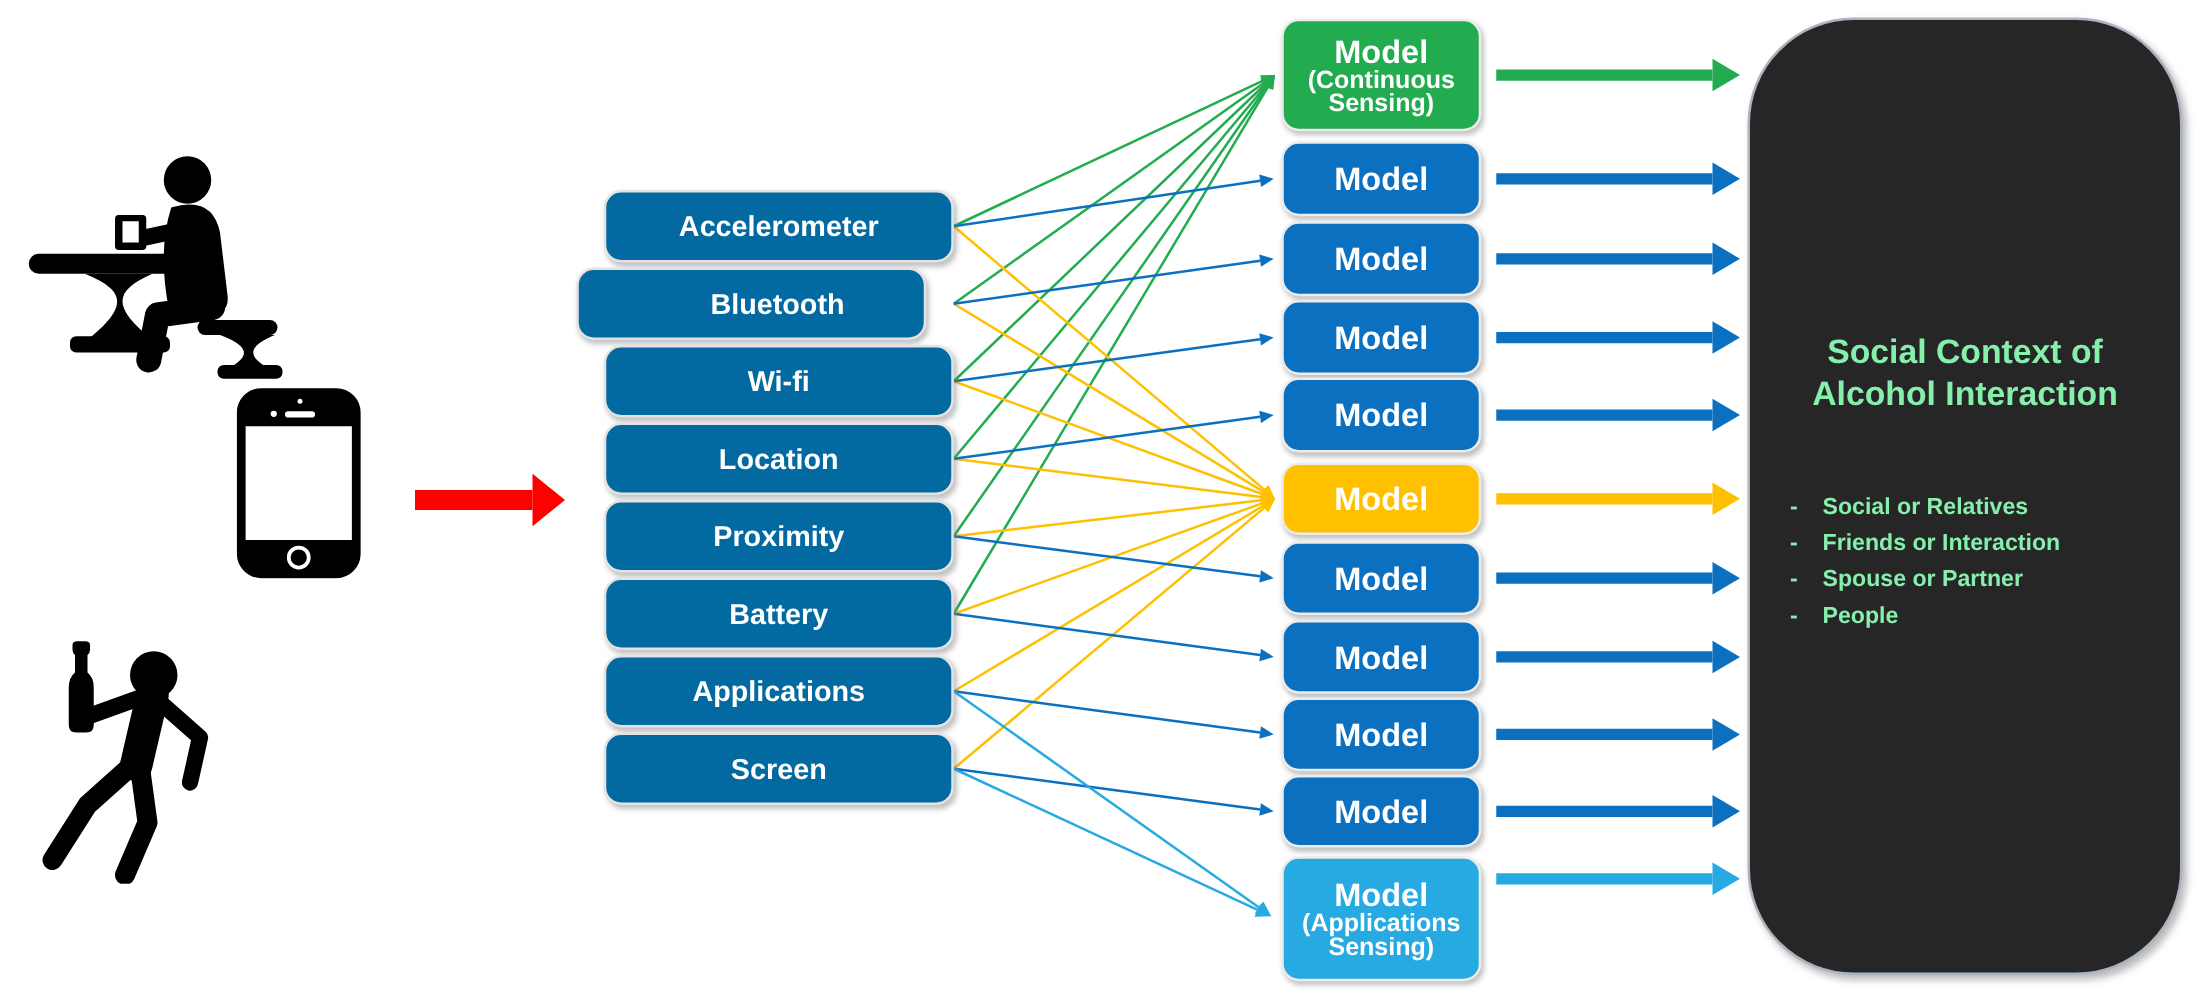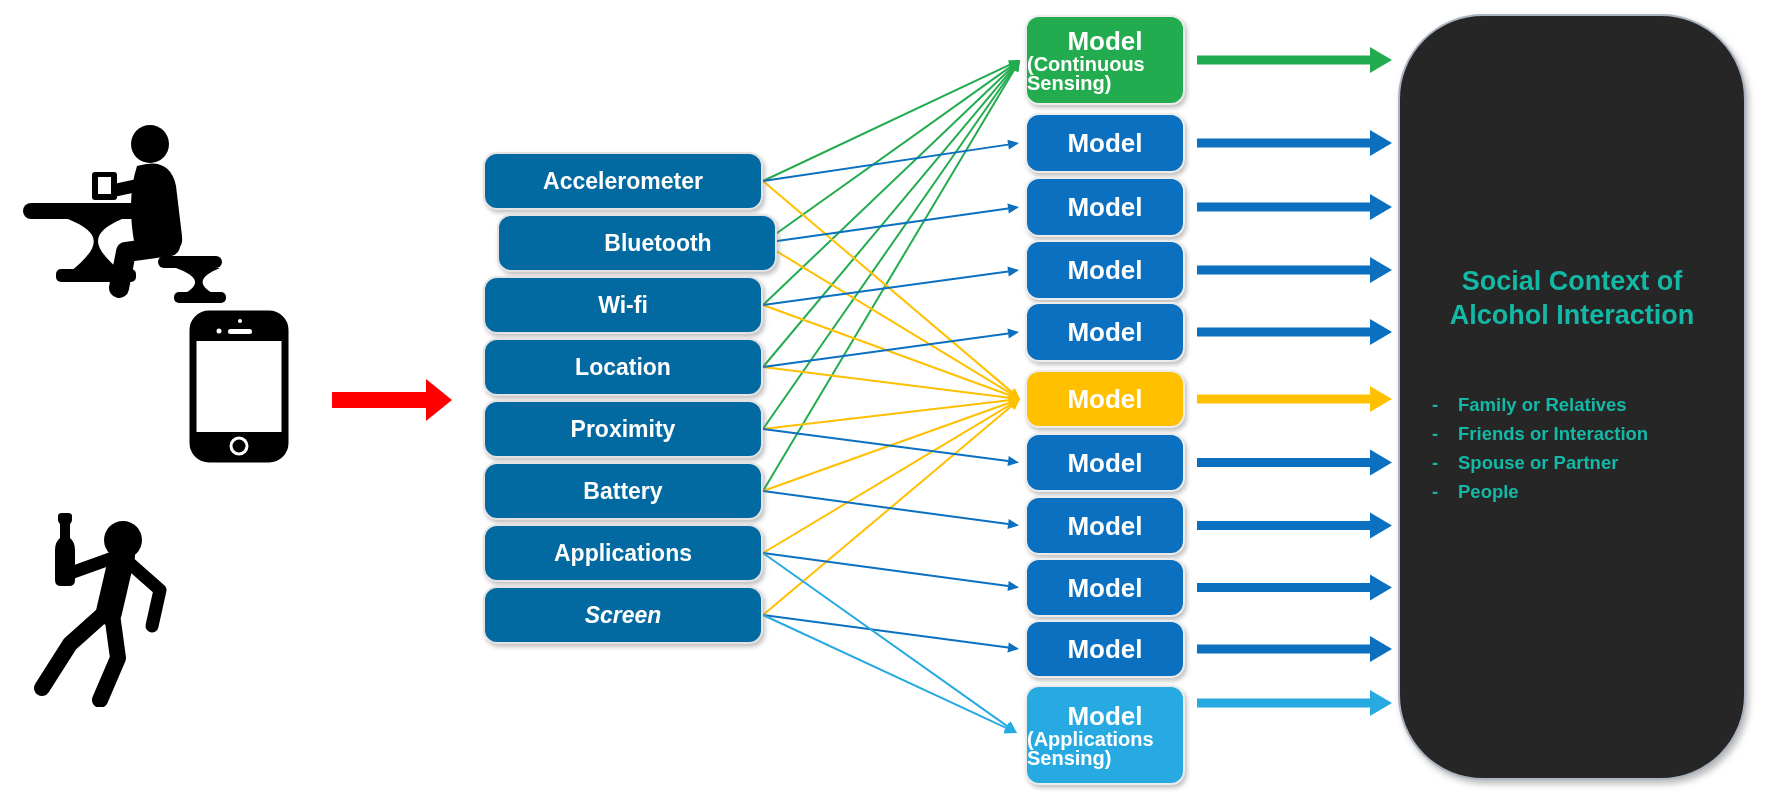--- a/index.html
+++ b/index.html
@@ -7,26 +7,26 @@
           font-family:"Liberation Sans",sans-serif;}
   #connector-layer{position:absolute;left:0;top:0;z-index:1;pointer-events:none;}
   .icon{position:absolute;z-index:2;}
   .sensor-box{position:absolute;z-index:3;background:#0369a1;border:2px solid #E3E3E3;
     border-radius:14px;color:#fff;font-weight:bold;font-size:23px;display:flex;
     align-items:center;justify-content:center;box-shadow:2px 3px 4px rgba(120,120,120,.45);
     box-sizing:border-box;}
   .model-box{position:absolute;z-index:3;border:2px solid #ECECEC;border-radius:14px;
     color:#fff;font-weight:bold;display:flex;flex-direction:column;align-items:center;
     justify-content:center;box-shadow:2px 3px 4px rgba(120,120,120,.45);box-sizing:border-box;
-    }
+    text-align:center;}
   .model-label{font-size:26px;line-height:28px;}
   .model-sub{font-size:20px;line-height:19px;}
   #outcome-box{position:absolute;z-index:3;left:1398px;top:14px;width:348px;height:766px;
     background:#262626;border:2px solid #AAB4C0;border-radius:85px;
-    box-shadow:3px 4px 6px rgba(120,120,120,.5);box-sizing:border-box;color:#14b8a6;}
+    box-shadow:3px 4px 6px rgba(120,120,120,.5);box-sizing:border-box;color:#86efac;}
   #outcome-title{position:absolute;left:10px;right:10px;top:248px;text-align:center;
     font-weight:bold;font-size:27px;line-height:34px;}
   #outcome-bullets{position:absolute;left:32px;top:374px;right:20px;}
   .bullet-row{display:flex;align-items:flex-start;height:29px;font-weight:bold;
     font-size:18.5px;line-height:29px;}
   .bullet-dash{width:26px;flex:0 0 26px;}
 </style>
 </head>
 <body>
 
@@ -213,27 +213,27 @@
       <path d="M90,104 L40,122" stroke="#000" stroke-width="13" fill="none" stroke-linecap="round"></path>
       <path d="M94,104 L81,160" stroke="#000" stroke-width="26" fill="none" stroke-linecap="round"></path>
       <path d="M98,108 L132,138 L124,174" stroke="#000" stroke-width="13" fill="none" stroke-linecap="round" stroke-linejoin="round"></path>
       <path d="M80,158 L42,192 L14,236" stroke="#000" stroke-width="16" fill="none" stroke-linecap="round" stroke-linejoin="round"></path>
       <path d="M84,162 L90,206 L72,248" stroke="#000" stroke-width="16" fill="none" stroke-linecap="round" stroke-linejoin="round"></path>
     </g>
   </svg>
 
   <div id="sensor-column">
       <div class="sensor-box" style="left: 483px; top: 152px; width: 280px; height: 58px;">Accelerometer</div>
-      <div class="sensor-box" style="left: 497px; top: 214px; width: 280px; height: 58px; padding-left: 42px;">Bluetooth</div>
+      <div class="sensor-box" style="left: 461px; top: 214px; width: 280px; height: 58px; padding-left: 42px;">Bluetooth</div>
       <div class="sensor-box" style="left: 483px; top: 276px; width: 280px; height: 58px;">Wi-fi</div>
       <div class="sensor-box" style="left: 483px; top: 338px; width: 280px; height: 58px;">Location</div>
       <div class="sensor-box" style="left: 483px; top: 400px; width: 280px; height: 58px;">Proximity</div>
       <div class="sensor-box" style="left: 483px; top: 462px; width: 280px; height: 58px;">Battery</div>
       <div class="sensor-box" style="left: 483px; top: 524px; width: 280px; height: 58px;">Applications</div>
-      <div class="sensor-box" style="left: 483px; top: 586px; width: 280px; height: 58px; font-style: italic;">Screen</div>
+      <div class="sensor-box" style="left: 483px; top: 586px; width: 280px; height: 58px;">Screen</div>
     </div>
 
   <div id="model-column">
       <div class="model-box" style="left: 1025px; top: 15px; width: 160px; height: 90px; background: rgb(35, 172, 79);">
         <span class="model-label">Model</span>
         <span class="model-sub">(Continuous Sensing)</span>
       </div>
       <div class="model-box" style="left: 1025px; top: 113px; width: 160px; height: 60px; background: rgb(11, 112, 192);">
         <span class="model-label">Model</span>
       </div>
@@ -268,21 +268,21 @@
     </div>
 
   <div id="outcome-box">
     <div id="outcome-title">
       <div>Social Context of</div>
       <div>Alcohol Interaction</div>
     </div>
     <div id="outcome-bullets">
         <div class="bullet-row">
           <span class="bullet-dash">-</span>
-          <span>Family or Relatives</span>
+          <span>Social or Relatives</span>
         </div>
         <div class="bullet-row">
           <span class="bullet-dash">-</span>
           <span>Friends or Interaction</span>
         </div>
         <div class="bullet-row">
           <span class="bullet-dash">-</span>
           <span>Spouse or Partner</span>
         </div>
         <div class="bullet-row">

